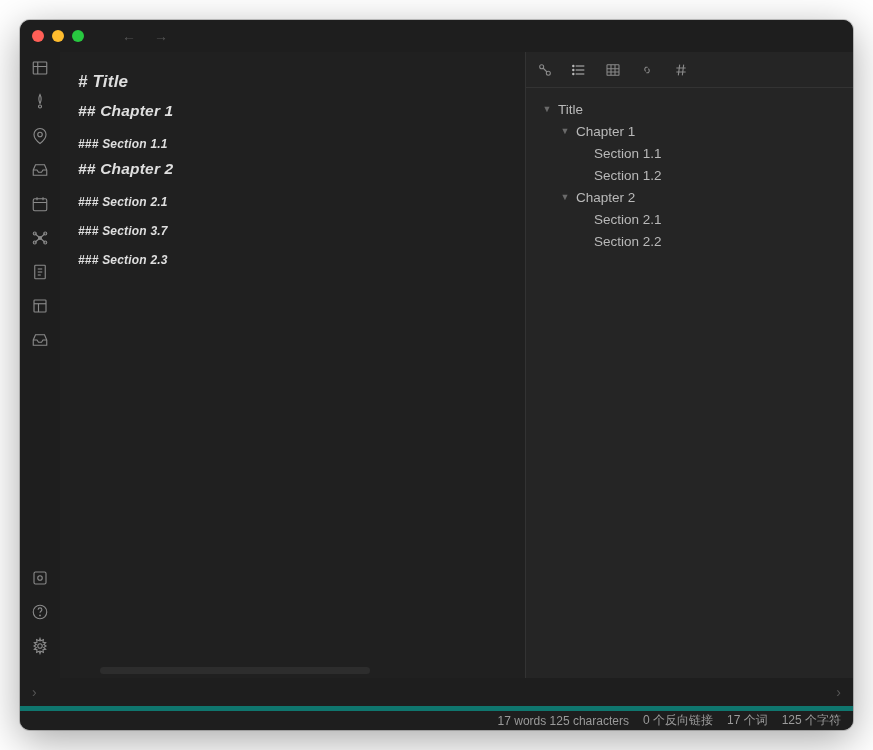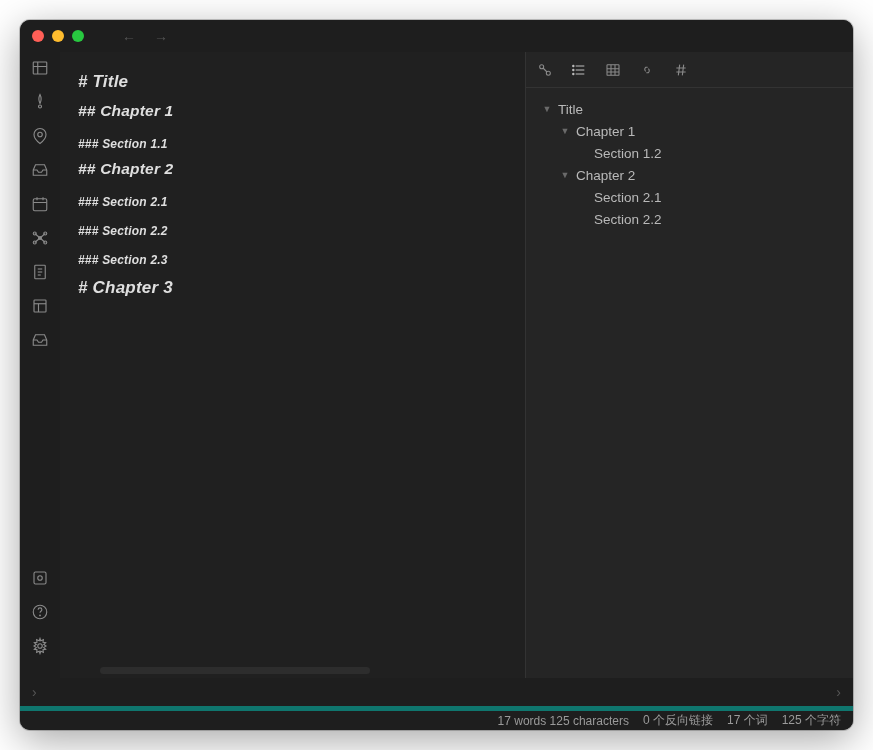--- a/index.html
+++ b/index.html
@@ -298,23 +298,22 @@
       <div style="height:8px"></div>
     </div>
 
     <div class="editor">
       <div id="editor-lines">
           <div class="editor-line h1"># Title</div>
           <div class="editor-line h2">## Chapter 1</div>
           <div class="editor-line h3">### Section 1.1</div>
           <div class="editor-line h2">## Chapter 2</div>
           <div class="editor-line h3">### Section 2.1</div>
-          <div class="editor-line h3">### Section 2.2</div>
+          <div class="editor-line h3">### Section 3.7</div>
           <div class="editor-line h3">### Section 2.3</div>
-          <div class="editor-line h1"># Chapter 3</div>
         </div>
       <div class="faint-scroll"></div>
     </div>
 
     <div class="sidebar">
       <div class="sidebar-tabs">
         <div class="sidebar-tab">
           <svg viewBox="0 0 24 24">
               <circle cx="7" cy="7" r="3"></circle>
               <circle cx="17" cy="17" r="3"></circle>
@@ -359,20 +358,24 @@
           <div class="outline-item" style="padding-left: 6px;">
             <span class="disclosure">▼</span>
             <span>Title</span>
           </div>
           <div class="outline-item" style="padding-left: 24px;">
             <span class="disclosure">▼</span>
             <span>Chapter 1</span>
           </div>
           <div class="outline-item" style="padding-left: 42px;">
             <span class="disclosure blank">▼</span>
+            <span>Section 1.1</span>
+          </div>
+          <div class="outline-item" style="padding-left: 42px;">
+            <span class="disclosure blank">▼</span>
             <span>Section 1.2</span>
           </div>
           <div class="outline-item" style="padding-left: 24px;">
             <span class="disclosure">▼</span>
             <span>Chapter 2</span>
           </div>
           <div class="outline-item" style="padding-left: 42px;">
             <span class="disclosure blank">▼</span>
             <span>Section 2.1</span>
           </div>

